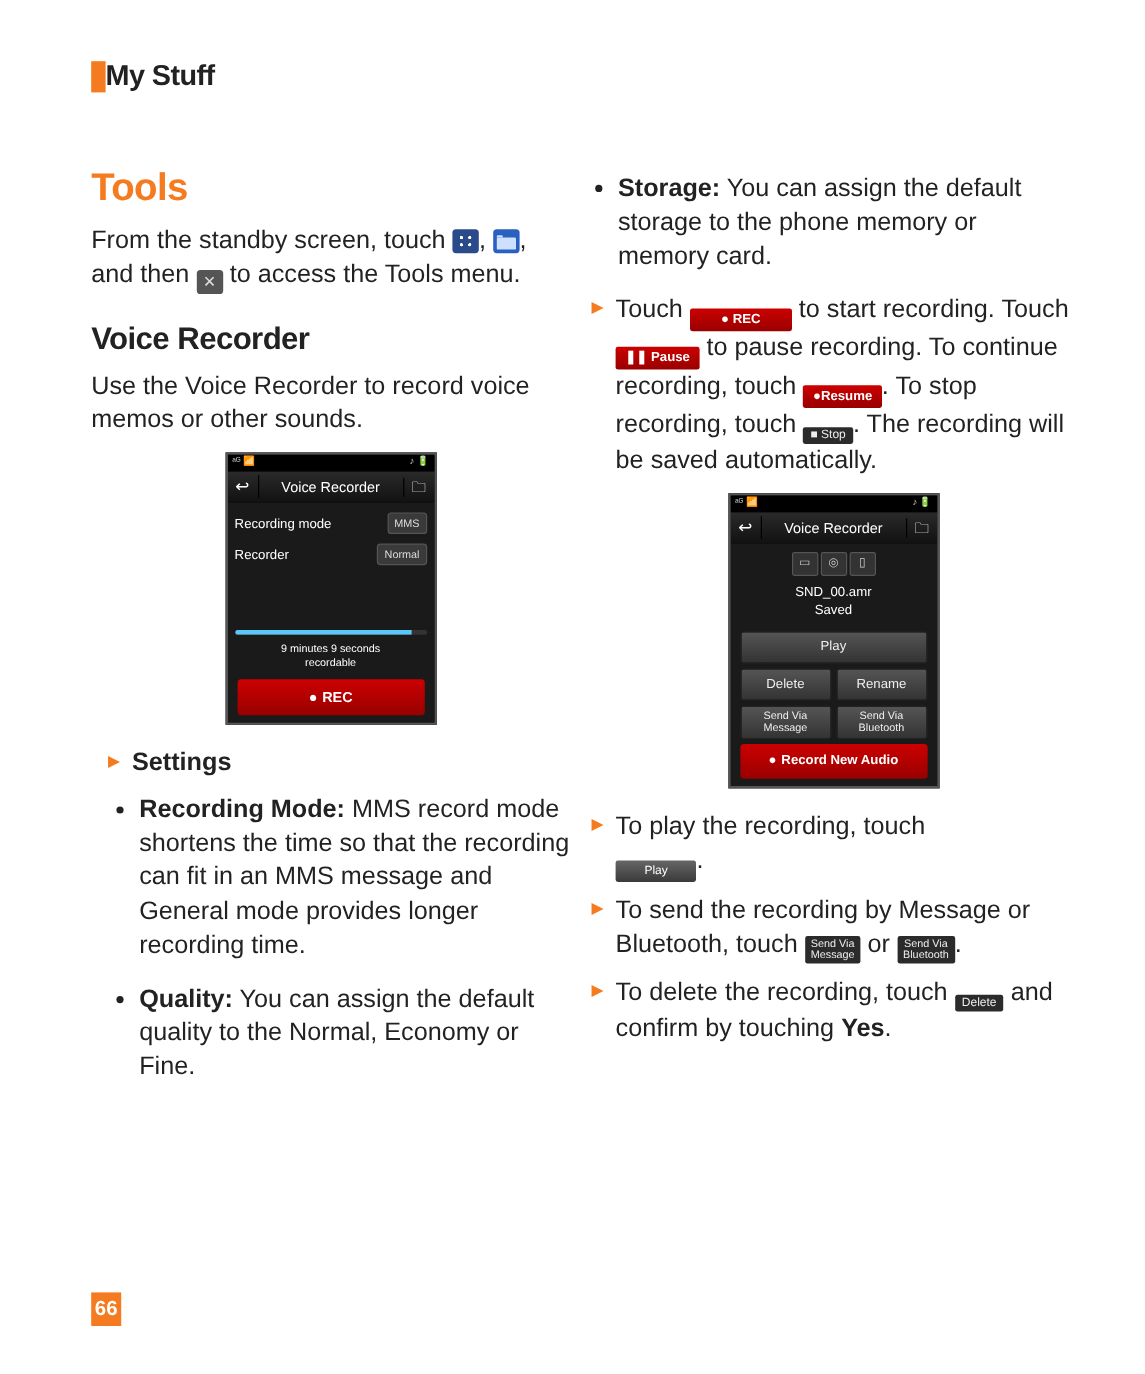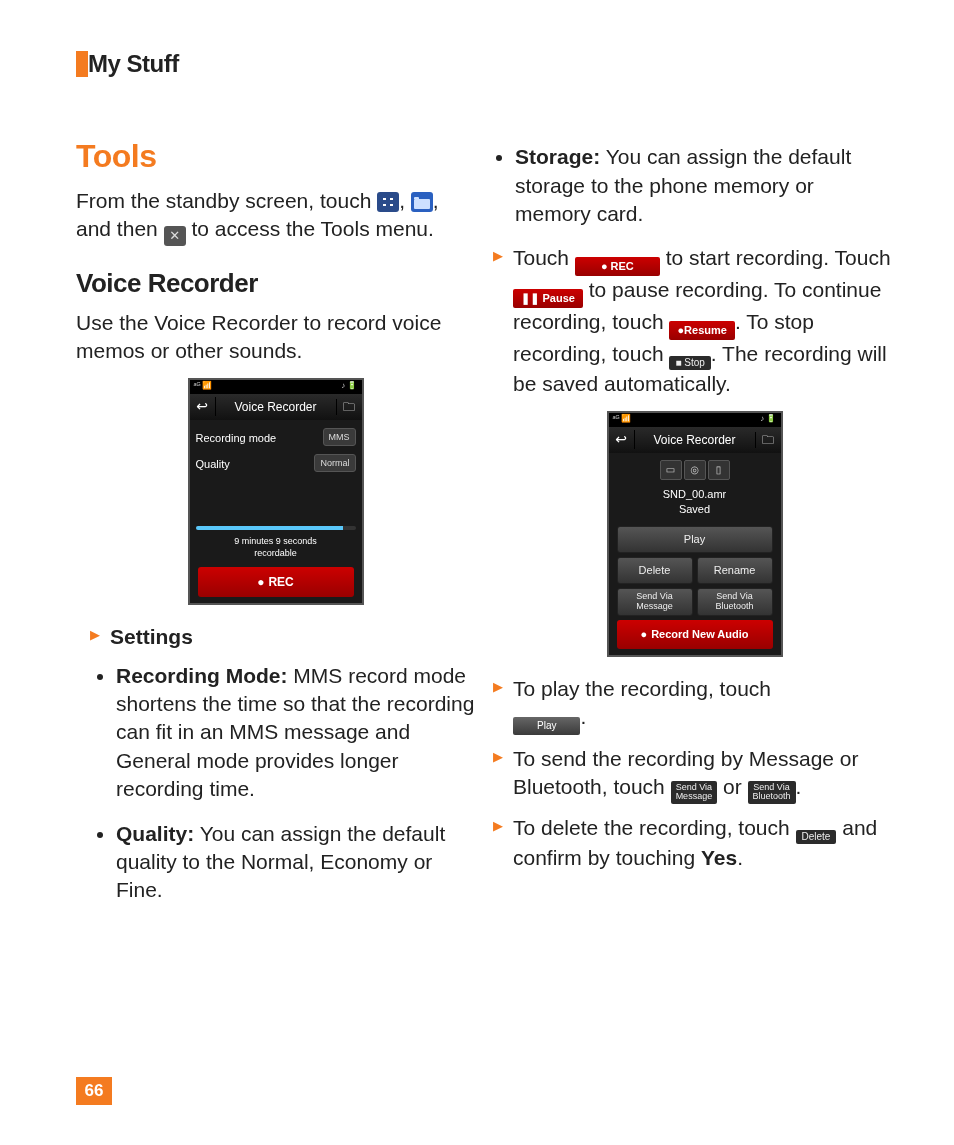--- a/index.html
+++ b/index.html
@@ -77,21 +77,21 @@
   .b { font-weight:700; }
 
   .inbtn { display:inline-block; vertical-align:-5px; line-height:1; border-radius:2px; font-size:11px; padding:4px 8px; font-weight:700; }
   .inbtn.red { background:linear-gradient(#c00,#900); color:#fff; }
   .inbtn.red.lg { padding:4px 26px; }
   .inbtn.dk { background:#2b2b2b; color:#eee; font-weight:400; }
   .inbtn.dk.sm { padding:2px 6px; font-size:10px;}
   .inbtn.dk.two { font-size:9px; padding:2px 5px; line-height:1.05; text-align:center;}
   .inbtn.gy { background:linear-gradient(#666,#3a3a3a); color:#fff; font-weight:400; padding:4px 24px; font-size:10px;}
 
-  .pagenum { position:absolute; left:76px; bottom:40px; width:36px; height:28px; background:#f47b20; color:#fff; font-weight:700; font-size:17px; text-align:center; line-height:28px;}
+  .pagenum { position:absolute; left:76px; bottom:40px; width:25px; height:28px; background:#f47b20; color:#fff; font-weight:700; font-size:17px; text-align:center; line-height:28px;}
 </style>
 </head>
 <body>
 
 <div class="header-row">
   <div class="orange-bar"></div>
   <div class="header-title">My Stuff</div>
 </div>
 
 <div class="columns">
@@ -117,21 +117,21 @@
         <div class="back">↩</div>
         <div class="spacer">Voice Recorder</div>
         <div class="ficon">🗀</div>
       </div>
       <div class="body">
         <div class="optrow">
           <span>Recording mode</span>
           <span class="pill">MMS</span>
         </div>
         <div class="optrow">
-          <span>Quality</span>
+          <span>Recorder</span>
           <span class="pill">Normal</span>
         </div>
         <div class="progress">
             <div></div>
           </div>
         <div class="rectext">
           <span>9 minutes 9 seconds</span><br>
           <span>recordable</span>
         </div>
         <div class="recbtn"><span class="dot"></span><span>REC</span></div>

